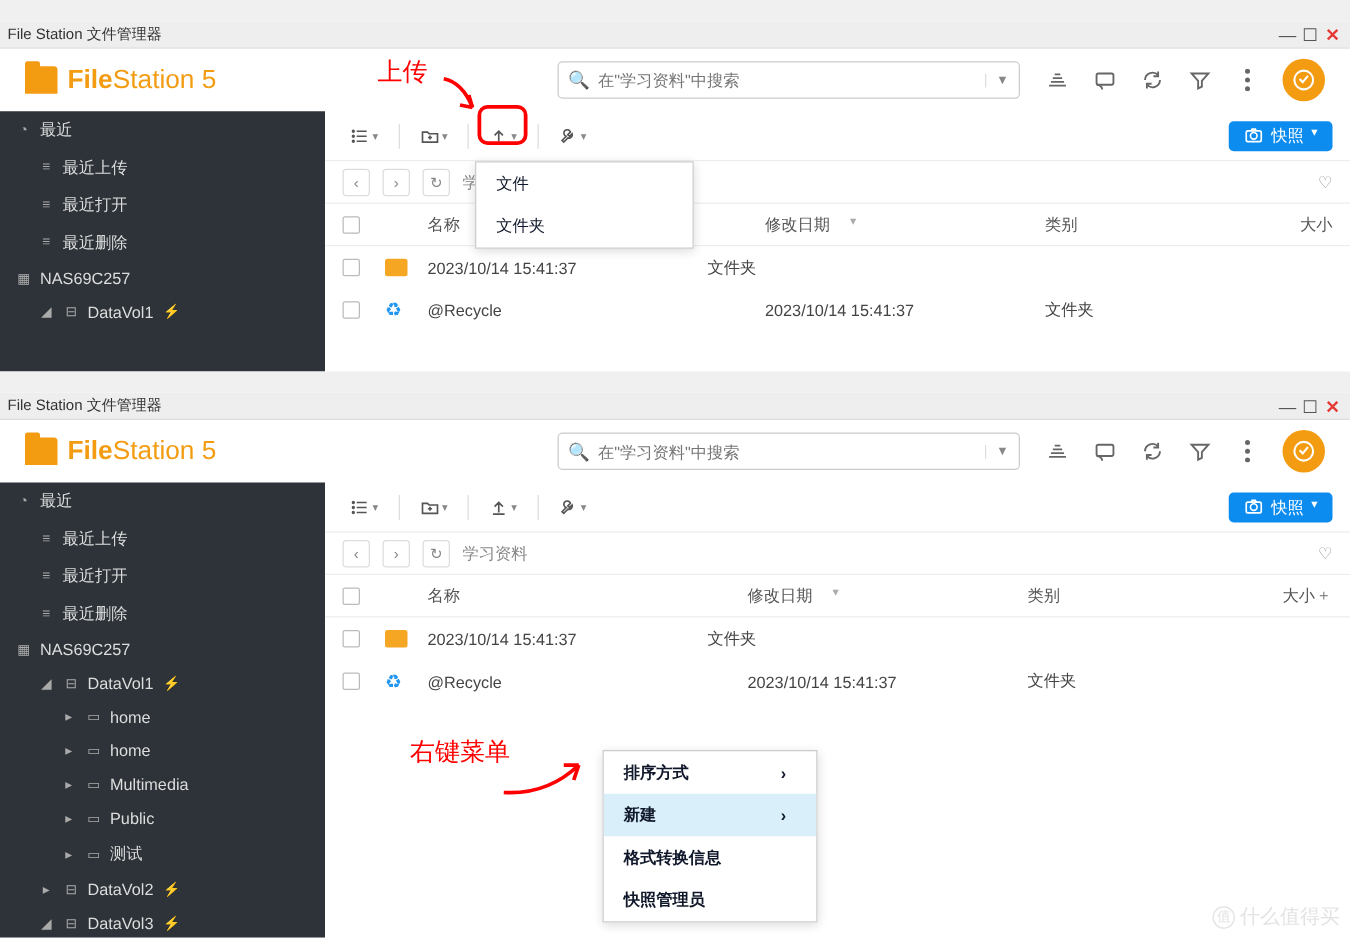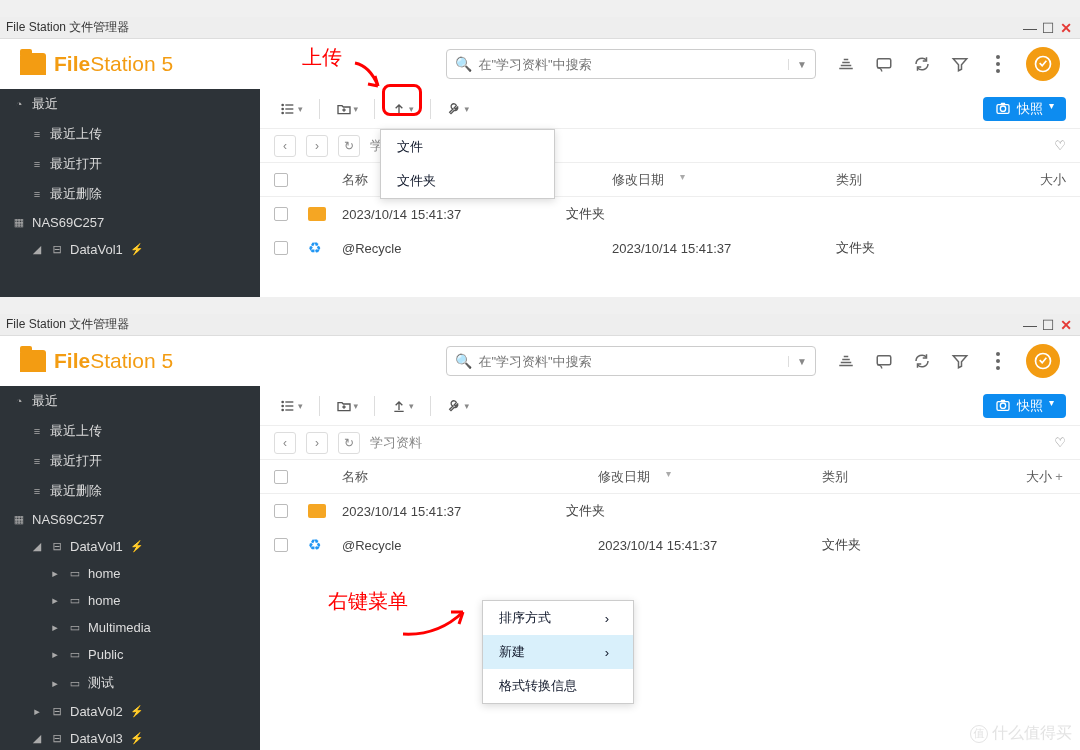--- a/index.html
+++ b/index.html
@@ -489,31 +489,34 @@
             <div class="chk"></div>
           </div>
         <div class="col-ic"><span class="recycle-ic">♻</span></div>
         <div class="col-name">@Recycle</div>
         <div class="col-date">2023/10/14 15:41:37</div>
         <div class="col-type">文件夹</div>
         <div class="col-size"></div>
           <div style="width:14px"></div>
       </div>
 
-      <div class="menu" style="left:222px; top:214px; width:152px;">
+      <div class="menu" style="left:222px; top:214px; width:172px;font-weight:bold;">
         <div class="menu-item">
             <span>排序方式</span>
             <span>›</span>
           </div>
         <div class="menu-item hi">
             <span>新建</span>
             <span>›</span>
           </div>
         <div class="menu-item">
             <span>格式转换信息</span>
+          </div>
+        <div class="menu-item">
+            <span>快照管理员</span>
           </div>
       </div>
 
     </div>
   </div>
 </div>
 
 <div class="anno" style="left:328px; top:588px;">右键菜单</div>
 <svg class="anno" style="left:398px; top:604px;" width="80" height="40">
     <path d="M5 30 Q 40 32 65 8" fill="none" stroke="#ff0000" stroke-width="3"></path>

